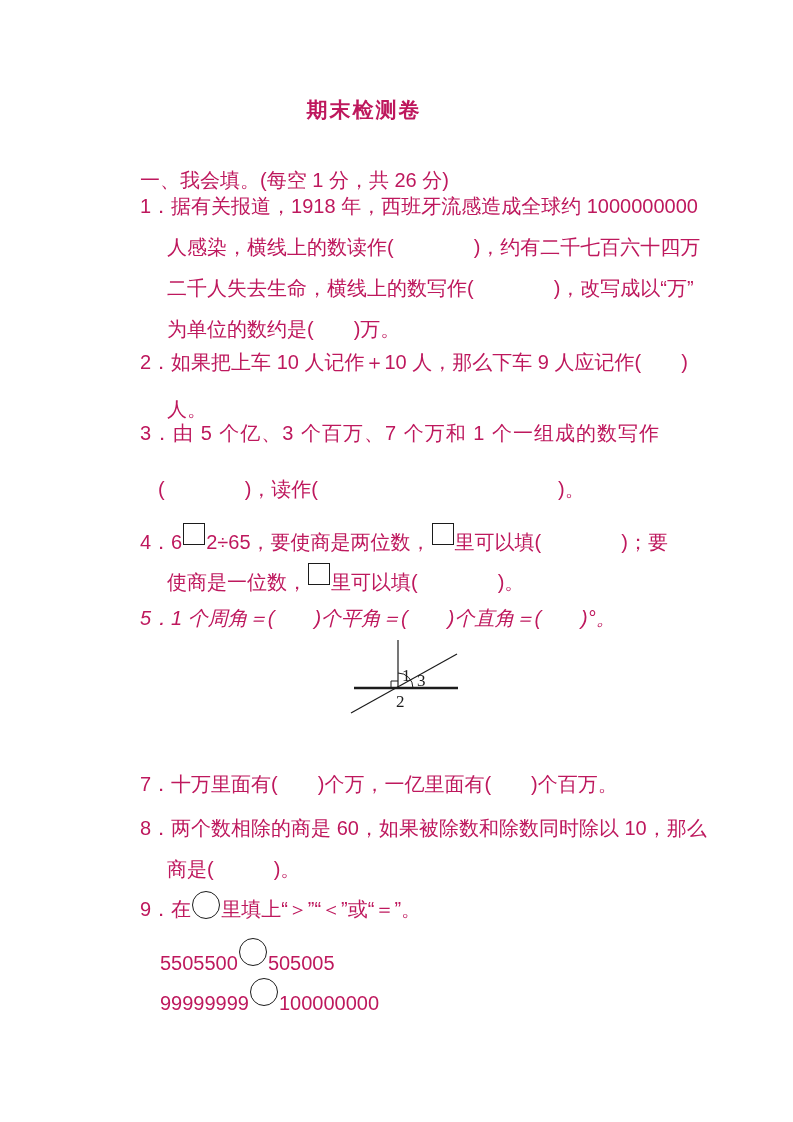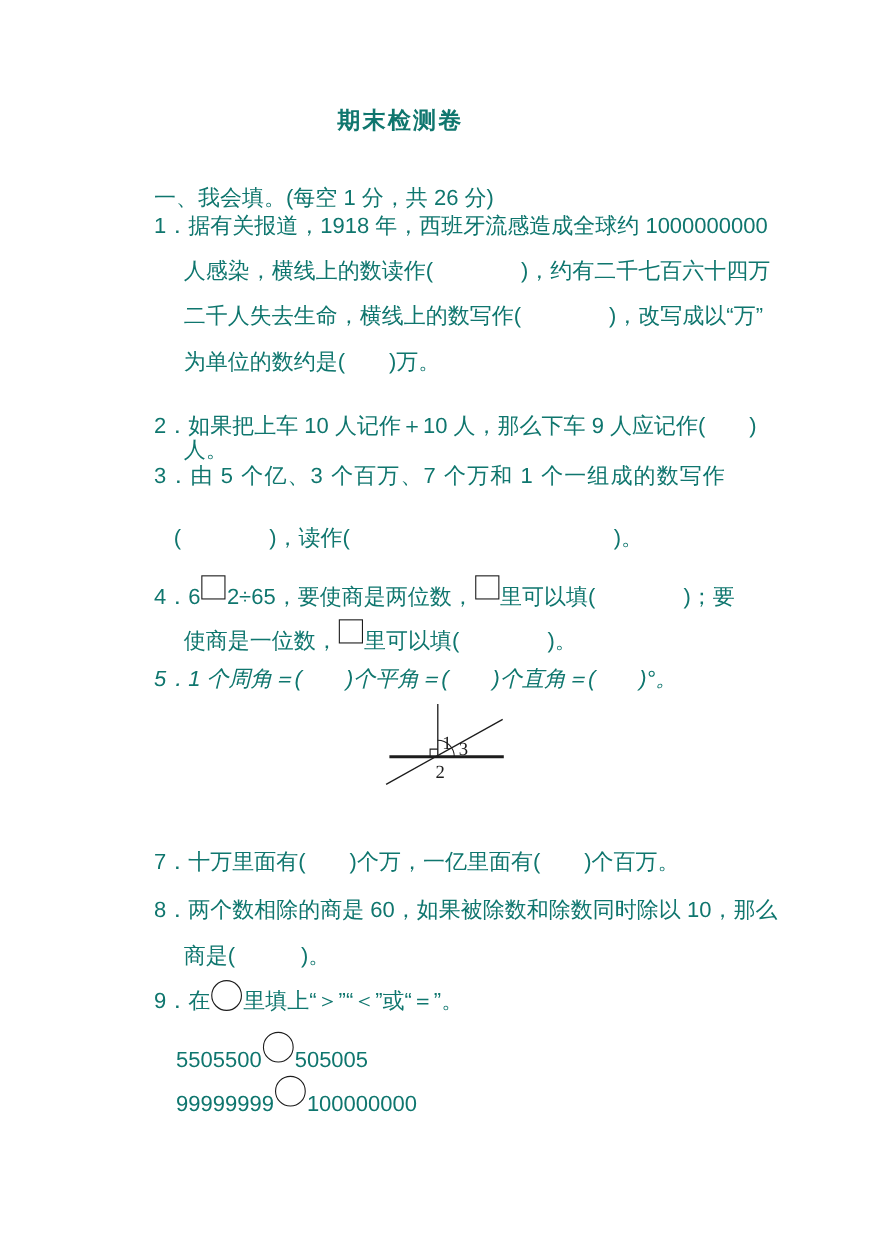--- a/index.html
+++ b/index.html
@@ -2,21 +2,21 @@
 <html><head>
 <meta charset="utf-8">
 <style>
   html,body{margin:0;padding:0;background:#fff;}
   #page{
     position:relative;
     width:728px;height:1122px;
     background:#ffffff;
     font-family:"Liberation Sans","DejaVu Sans",sans-serif;
     font-size:20px;
-    color:#0f766e;
+    color:#be185d;
     overflow:hidden;
   }
   .line{
     position:absolute;
     white-space:pre;
     line-height:28px;
   }
   .title{
     left:0;width:100%;
     text-align:center;
@@ -54,21 +54,21 @@
 
   <div class="line title" style="top:96px;">期末检测卷</div>
 
   <div class="line" style="top:146px;left:140px;margin-top:20px;">一、我会填。(每空 1 分，共 26 分)</div>
 
   <div class="line" style="top:192px;left:140px;">1．据有关报道，1918 年，西班牙流感造成全球约 1000000000</div>
   <div class="line" style="top:274px;left:167px;">二千人失去生命，横线上的数写作(　　　　)，改写成以“万”</div>
   <div class="line" style="top:233px;left:167px;">人感染，横线上的数读作(　　　　)，约有二千七百六十四万</div>
   <div class="line" style="top:315px;left:167px;">为单位的数约是(　　)万。</div>
 
-  <div class="line" style="top:374px;left:140px;">2．如果把上车 10 人记作＋10 人，那么下车 9 人应记作(　　)</div>
+  <div class="line" style="top:348px;left:140px;">2．如果把上车 10 人记作＋10 人，那么下车 9 人应记作(　　)</div>
   <div class="line" style="top:395px;left:167px;">人。</div>
 
   <div class="line" style="top:419px;left:140px;letter-spacing:1px;">3．由 5 个亿、3 个百万、7 个万和 1 个一组成的数写作</div>
   <div class="line" style="top:475px;left:158px;">(　　　　)，读作(　　　　　　　　　　　　)。</div>
 
   <div class="line" style="top:523px;left:140px;"><span>4．6</span><span class="box"></span><span>2÷65，要使商是两位数，</span><span class="box"></span><span>里可以填(　　　　)；要</span></div>
   <div class="line" style="top:563px;left:167px;"><span>使商是一位数，</span><span class="box"></span><span>里可以填(　　　　)。</span></div>
 
   <div class="line" style="top:604px;left:140px;font-style:italic;">5．1 个周角＝(　　)个平角＝(　　)个直角＝(　　)°。</div>
 

